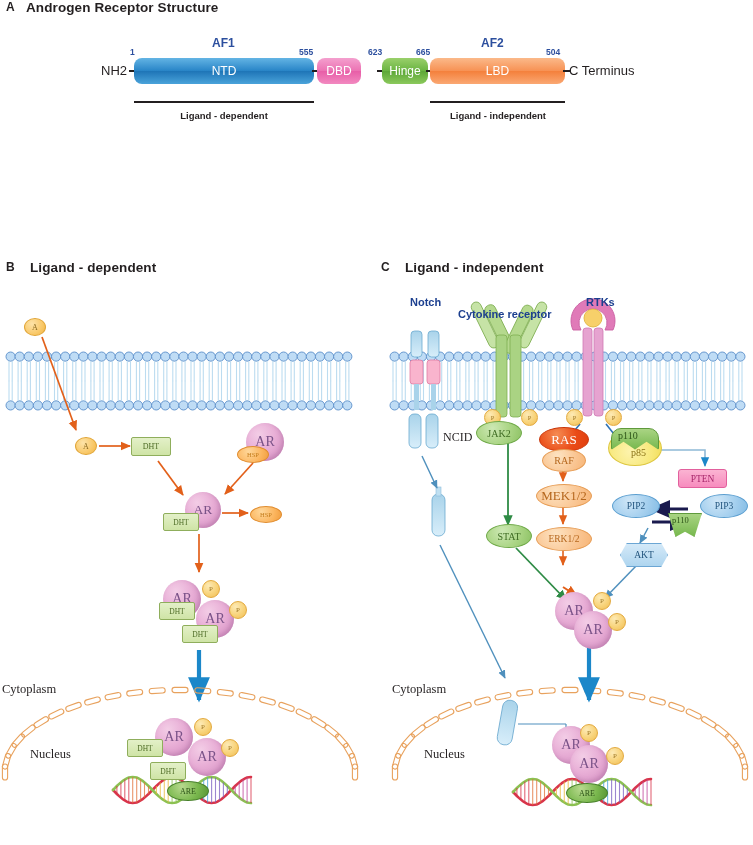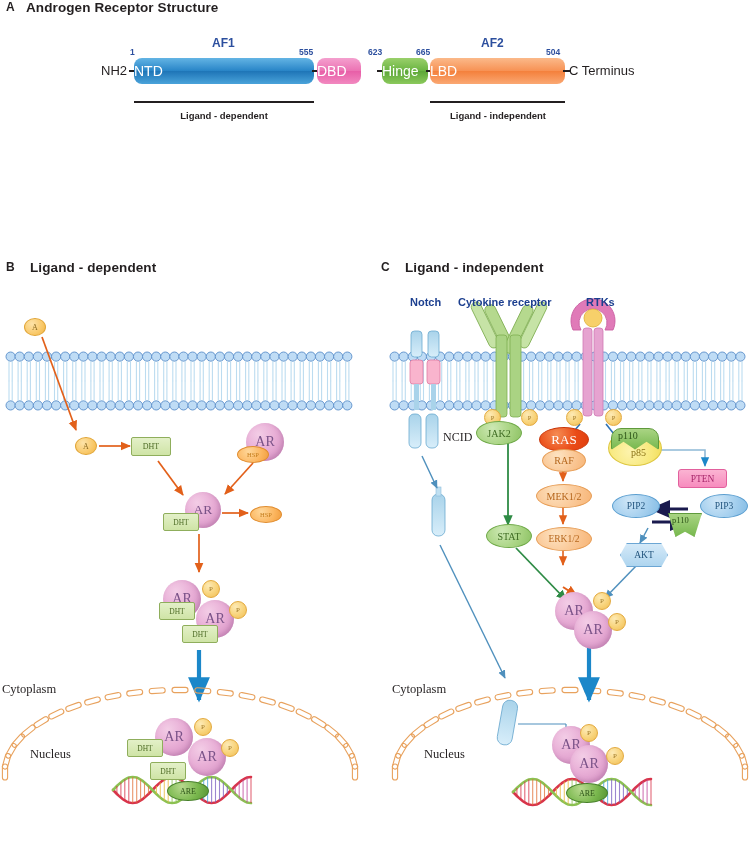--- a/index.html
+++ b/index.html
@@ -8,21 +8,21 @@
   .fig{position:absolute;left:0;top:0;width:753px;height:845px;}
 
   
   .panel-letter{position:absolute;font-weight:bold;font-size:12px;color:#231f20;}
   .panel-title{position:absolute;font-weight:bold;font-size:13.5px;color:#231f20;
                letter-spacing:.1px;white-space:nowrap;}
 
   
   .domA{position:absolute;top:58px;height:26px;border-radius:8px;}
   .domA span{position:absolute;left:0;right:0;top:50%;transform:translateY(-50%);
-             font-size:14px;color:#fff;
+             text-align:center;font-size:12px;color:#fff;
              font-family:"Liberation Sans",sans-serif;}
   .ntd{background:linear-gradient(180deg,#63b4e4 0%,#2a86c8 48%,#1f76b8 52%,#4aa3da 100%);}
   .dbd{background:linear-gradient(180deg,#f49fce 0%,#ec74b4 48%,#e85fa8 52%,#f289c0 100%);}
   .hinge{background:linear-gradient(180deg,#9ad06b 0%,#6cb543 48%,#5ea838 52%,#8bc95c 100%);}
   .lbd{background:linear-gradient(180deg,#fbb98a 0%,#f79356 48%,#f4813d 52%,#faa873 100%);}
   .numA{position:absolute;font-size:8.5px;color:#2c4f9e;font-weight:600;}
   .termA{position:absolute;font-size:13px;color:#231f20;white-space:nowrap;}
   .afLabel{position:absolute;font-size:12px;font-weight:bold;color:#2c4f9e;}
   .ruleA{position:absolute;height:1.5px;background:#231f20;}
   .ruleLab{position:absolute;font-size:9.5px;font-weight:bold;color:#231f20;
@@ -844,36 +844,36 @@
   <div class="ar" style="left:188px;top:738px;width:38px;height:38px;font-size:14px;">AR</div>
   <div class="phos" style="left:221px;top:739px;width:16px;height:16px;font-size:7px;">P</div>
   <div class="dht" style="left:150px;top:762px;width:34px;height:16px;font-size:7.5px;">DHT</div>
 
   <div class="are" style="left:167px;top:781px;width:40px;height:18px;font-size:8px;">ARE</div>
 
   <div class="compart" style="left:2px;top:682px;">Cytoplasm</div>
   <div class="compart" style="left:30px;top:747px;">Nucleus</div>
 
   <div class="rcLabel" style="left:410px;top:296px;">Notch</div>
-  <div class="rcLabel" style="left:458px;top:296px;text-align:right;">Cytokine receptor</div>
+  <div class="rcLabel" style="left:458px;top:308px;text-align:right;">Cytokine receptor</div>
   <div class="rcLabel" style="left:586px;top:296px;">RTKs</div>
 
   <div class="plainLab" style="left:443px;top:430px;font-size:12px;">NCID</div>
 
   <div class="phos" style="left:484px;top:409px;width:15px;height:15px;font-size:6.5px;">P</div>
   <div class="phos" style="left:521px;top:409px;width:15px;height:15px;font-size:6.5px;">P</div>
   <div class="phos" style="left:566px;top:409px;width:15px;height:15px;font-size:6.5px;">P</div>
   <div class="phos" style="left:605px;top:409px;width:15px;height:15px;font-size:6.5px;">P</div>
 
   <div class="node n-green" style="left:476px;top:421px;width:44px;height:22px;font-size:10px;">JAK2</div>
   <div class="node n-green" style="left:486px;top:524px;width:44px;height:22px;font-size:10px;">STAT</div>
 
   <div class="node n-red" style="left:539px;top:427px;width:48px;height:23px;font-size:13px;">RAS</div>
   <div class="node n-orange" style="left:542px;top:449px;width:42px;height:21px;font-size:10px;">RAF</div>
-  <div class="node n-orange" style="left:536px;top:484px;width:54px;height:22px;font-size:10px;">MEK1/2</div>
+  <div class="node n-orange" style="left:536px;top:484px;width:54px;height:22px;font-size:13px;">MEK1/2</div>
   <div class="node n-orange" style="left:536px;top:527px;width:54px;height:22px;font-size:9.5px;">ERK1/2</div>
 
   <div style="position:absolute;left:608px;top:430px;width:52px;height:34px;border-radius:50%;
               background:radial-gradient(circle at 40% 60%,#fdf3ad 0%,#f7e87a 60%,#efd94e 100%);
               border:1px solid #ddc63f;"></div>
   <div style="position:absolute;left:611px;top:428px;width:46px;height:20px;
               background:linear-gradient(180deg,#a9d483 0%,#78b84f 100%);
               border:1px solid #5f9a3c;border-radius:10px 10px 2px 2px;
               clip-path:polygon(0 0,100% 0,100% 100%,74% 62%,50% 98%,26% 62%,0 100%);"></div>
   <div class="plainLab" style="left:618px;top:430px;font-size:10px;color:#2d5418;

